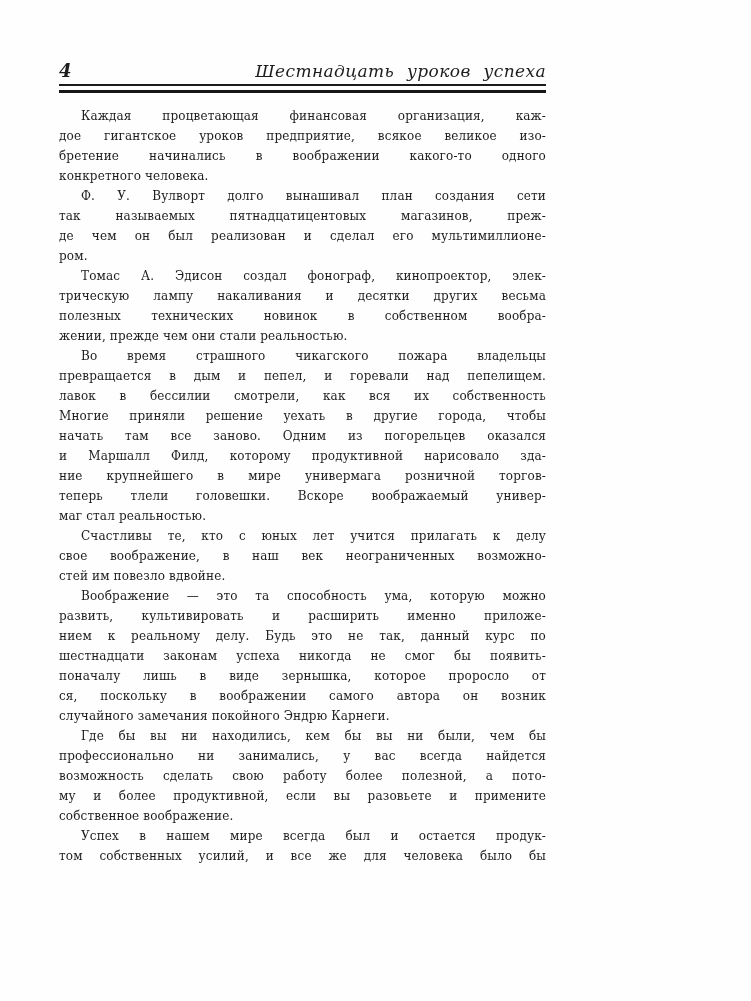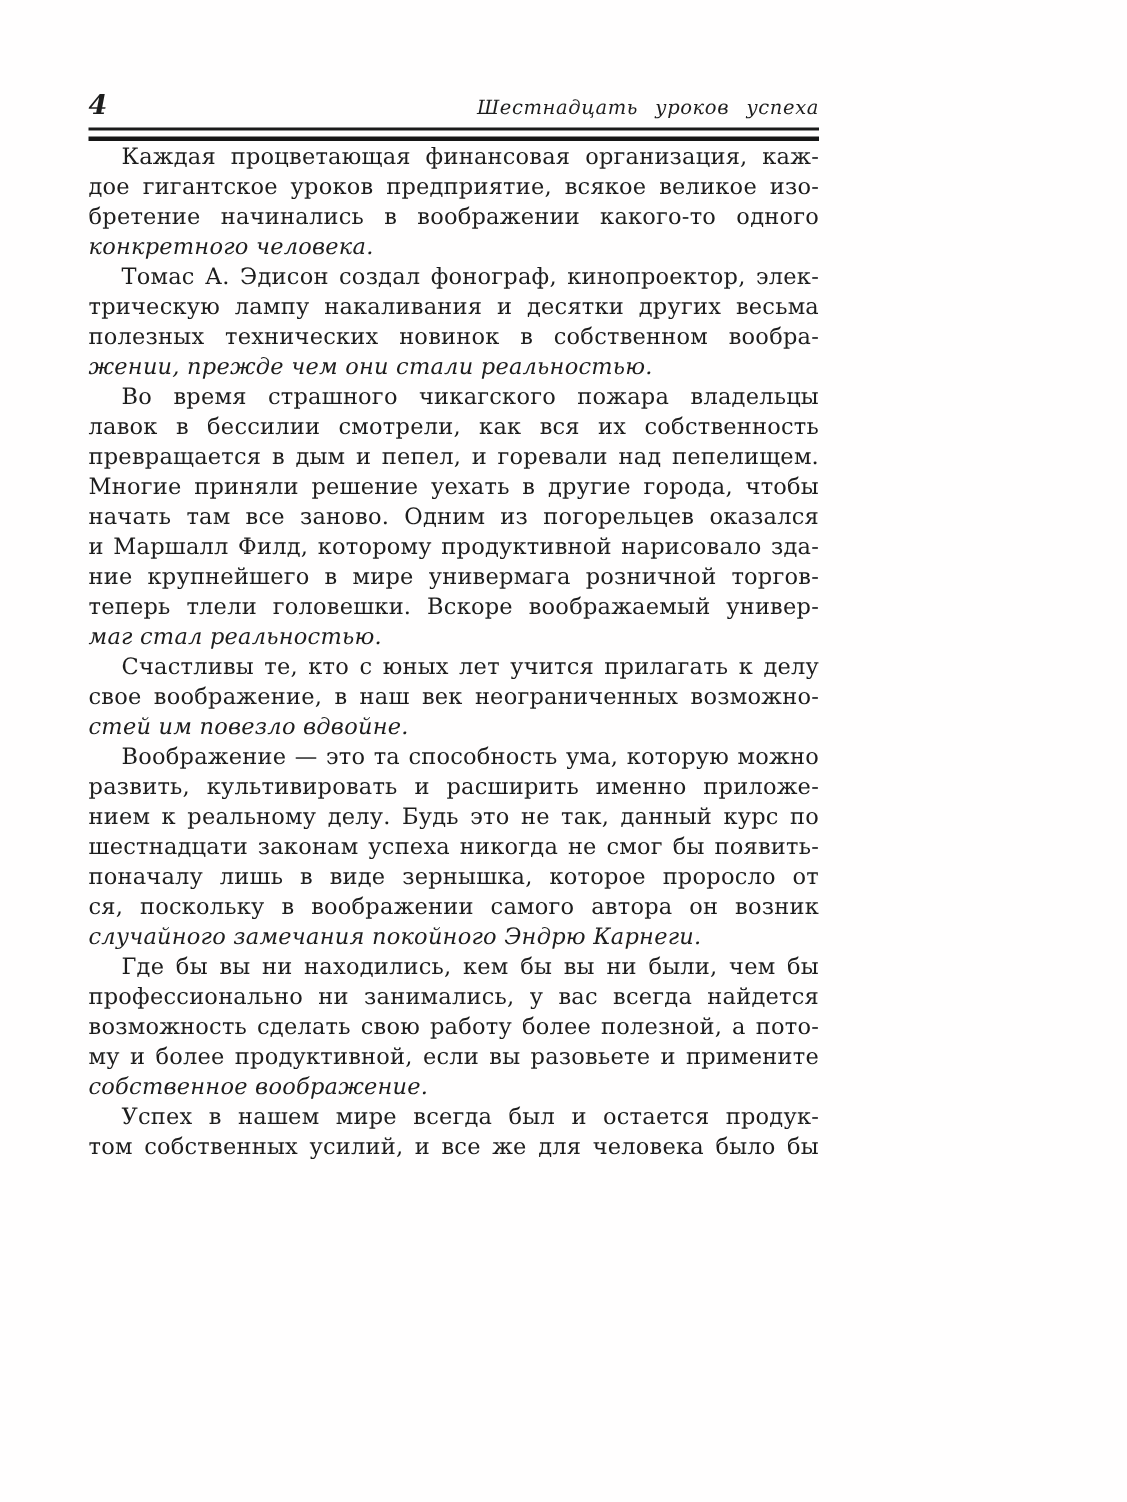--- a/index.html
+++ b/index.html
@@ -29,51 +29,51 @@
     font-style: italic;
     line-height: 21px;
     white-space: nowrap;
   }
   .page-num {
     font-weight: bold;
     font-size: 18px;
     letter-spacing: 0.3px;
   }
   .running-title {
-    font-size: 13px;
+    font-size: 17px;
     word-spacing: 7px;
     letter-spacing: 0.4px;
   }
   .rule-thin {
     height: 2px;
     background: #1b1b1b;
     margin-top: 2px;
   }
   .rule-thick {
     height: 3px;
     background: #161616;
     margin-top: 4px;
   }
   .body-text {
-    font-size: 15px;
+    margin-top: 13px;
+    font-size: 12px;
     line-height: 20px;
     letter-spacing: 0.15px;
   }
   .para { margin: 0; }
   .line {
     text-align: justify;
     text-align-last: justify;
     white-space: normal;
   }
   .line.first {
     text-indent: 22px;
   }
   .line.last {
     text-align-last: left;
-    font-style: italic;
   }
 </style>
 </head>
 <body>
 
 <div class="page">
   <div class="content">
 
     <div class="header">
       <span class="page-num">4</span>
@@ -84,29 +84,35 @@
     <div class="rule-thick"></div>
 
     <div class="body-text">
         <div class="para">
           <div class="line first">Каждая процветающая финансовая организация, каж-</div>
           <div class="line">дое гигантское уроков предприятие, всякое великое изо-</div>
           <div class="line">бретение начинались в воображении какого-то одного</div>
           <div class="line last">конкретного человека.</div>
         </div>
         <div class="para">
+          <div class="line first">Ф. У. Вулворт долго вынашивал план создания сети</div>
+          <div class="line">так называемых пятнадцатицентовых магазинов, преж-</div>
+          <div class="line">де чем он был реализован и сделал его мультимиллионе-</div>
+          <div class="line last">ром.</div>
+        </div>
+        <div class="para">
           <div class="line first">Томас А. Эдисон создал фонограф, кинопроектор, элек-</div>
           <div class="line">трическую лампу накаливания и десятки других весьма</div>
           <div class="line">полезных технических новинок в собственном вообра-</div>
           <div class="line last">жении, прежде чем они стали реальностью.</div>
         </div>
         <div class="para">
           <div class="line first">Во время страшного чикагского пожара владельцы</div>
+          <div class="line">превращается в дым и пепел, и горевали над пепелищем.</div>
           <div class="line">лавок в бессилии смотрели, как вся их собственность</div>
-          <div class="line">превращается в дым и пепел, и горевали над пепелищем.</div>
           <div class="line">Многие приняли решение уехать в другие города, чтобы</div>
           <div class="line">начать там все заново. Одним из погорельцев оказался</div>
           <div class="line">и Маршалл Филд, которому продуктивной нарисовало зда-</div>
           <div class="line">ние крупнейшего в мире универмага розничной торгов-</div>
           <div class="line">теперь тлели головешки. Вскоре воображаемый универ-</div>
           <div class="line last">маг стал реальностью.</div>
         </div>
         <div class="para">
           <div class="line first">Счастливы те, кто с юных лет учится прилагать к делу</div>
           <div class="line">свое воображение, в наш век неограниченных возможно-</div>

